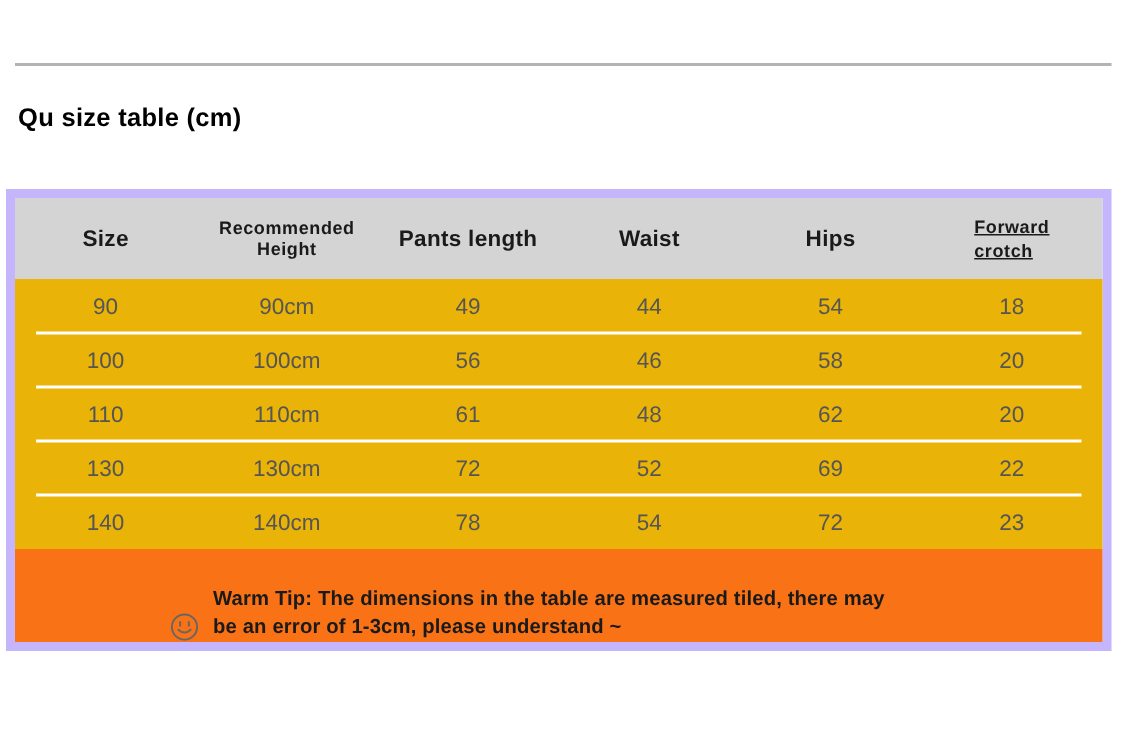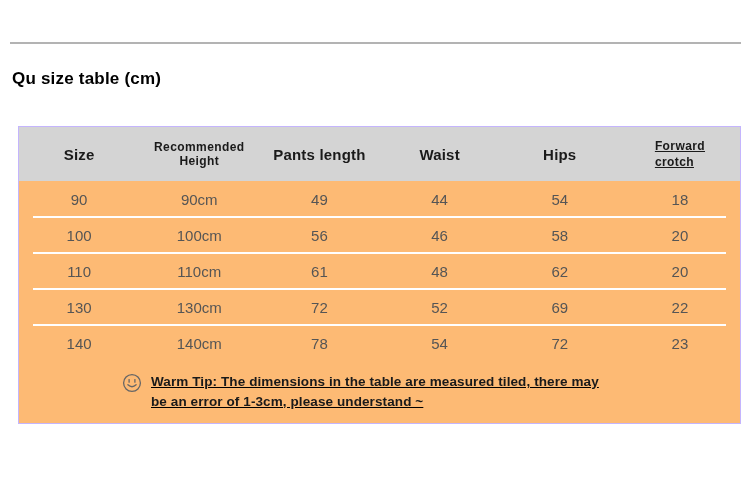--- a/index.html
+++ b/index.html
@@ -16,22 +16,22 @@
   }
   .page-title {
     margin: 24px 0 0 12px;
     font-size: 17px;
     line-height: 22px;
     font-weight: bold;
     color: #000000;
     letter-spacing: 0.2px;
   }
   .size-table {
-    margin: 36px 9px 0 18px;
-    border: 1px solid #c4b5fd;
+    margin: 36px 9px 0 4px;
+    border: 6px solid #c4b5fd;
   }
   .thead {
     display: flex;
     background: #d4d4d4;
     height: 54px;
     align-items: center;
   }
   .th {
     flex: 1;
     text-align: center;
@@ -41,21 +41,21 @@
     letter-spacing: 0.2px;
   }
   .th.small { font-size: 12px; letter-spacing: 0.4px; }
   .th .wrap-block {
     display: inline-block;
     text-align: left;
     white-space: pre-line;
     line-height: 1.35;
     text-decoration: underline;
   }
-  .tbody { background: #fdba74; }
+  .tbody { background: #eab308; }
   .trow {
     display: flex;
     height: 36px;
     align-items: center;
     position: relative;
   }
   .trow + .trow::before {
     content: "";
     position: absolute;
     top: -1px;
@@ -64,27 +64,26 @@
     height: 2px;
     background: #ffffff;
   }
   .td {
     flex: 1;
     text-align: center;
     font-size: 15px;
     color: #555555;
   }
   .tip-row {
-    background: #fdba74;
+    background: #f97316;
     height: 62px;
     box-sizing: border-box;
     display: flex;
-    align-items: flex-start;
+    align-items: flex-end;
     padding: 11px 30px 0 103px;
-    text-decoration: underline;
   }
   .smiley {
     flex: 0 0 auto;
     width: 20px; height: 20px;
     margin-top: 1px;
   }
   .tip-text {
     margin: 0 0 0 9px;
     font-size: 13.5px;
     font-weight: bold;

